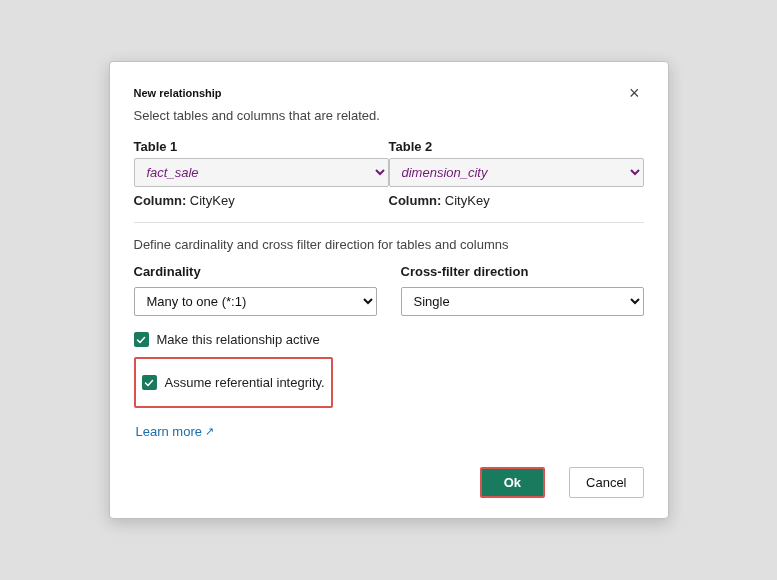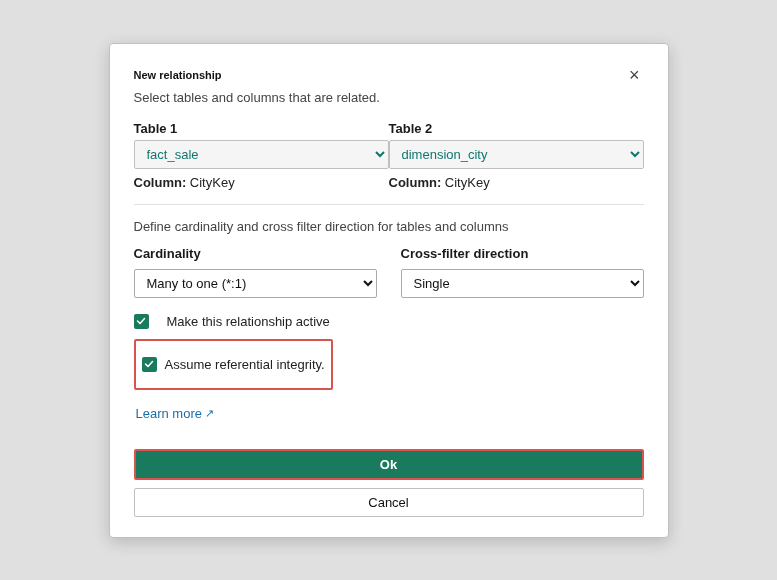--- a/index.html
+++ b/index.html
@@ -60,23 +60,24 @@
       font-weight: 600;
       margin-bottom: 4px;
       font-size: 13px;
     }
     .field-select {
       width: 100%;
       padding: 5px 8px;
       border: 1px solid #c0c0c0;
       border-radius: 2px;
       background: #f5f5f5;
-      color: #0f766e;
+      color: #701a75;
       font-size: 13px;
       appearance: auto;
+      font-style: italic;
     }
     .column-label {
       margin-top: 6px;
       font-size: 13px;
       color: #222;
     }
     .column-label strong {
       font-weight: 600;
     }
     .divider {
@@ -107,21 +108,21 @@
       border-radius: 2px;
       background: #fff;
       font-size: 13px;
       color: #111;
       appearance: auto;
       margin-top: 4px;
     }
     .checkbox-row {
       display: flex;
       align-items: center;
-      gap: 18px;
+      gap: 8px;
       margin-bottom: 10px;
     }
     .checkbox-teal {
       width: 15px;
       height: 15px;
       background: #1a7a5e;
       border: none;
       border-radius: 2px;
       display: inline-flex;
       align-items: center;
@@ -153,23 +154,22 @@
       margin-bottom: 18px;
       margin-left: 2px;
     }
     .learn-more-icon {
       font-size: 11px;
       color: #1a6eaa;
     }
     .footer-row {
       display: flex;
       justify-content: flex-end;
-      gap: 8px;
+      gap: 24px;
       margin-top: 10px;
-      flex-direction: column;
     }
     .btn-ok {
       background: #1a7a5e;
       color: #fff;
       border: 2px solid #d9534f;
       border-radius: 2px;
       padding: 6px 22px;
       font-size: 13px;
       font-weight: 600;
       cursor: pointer;

